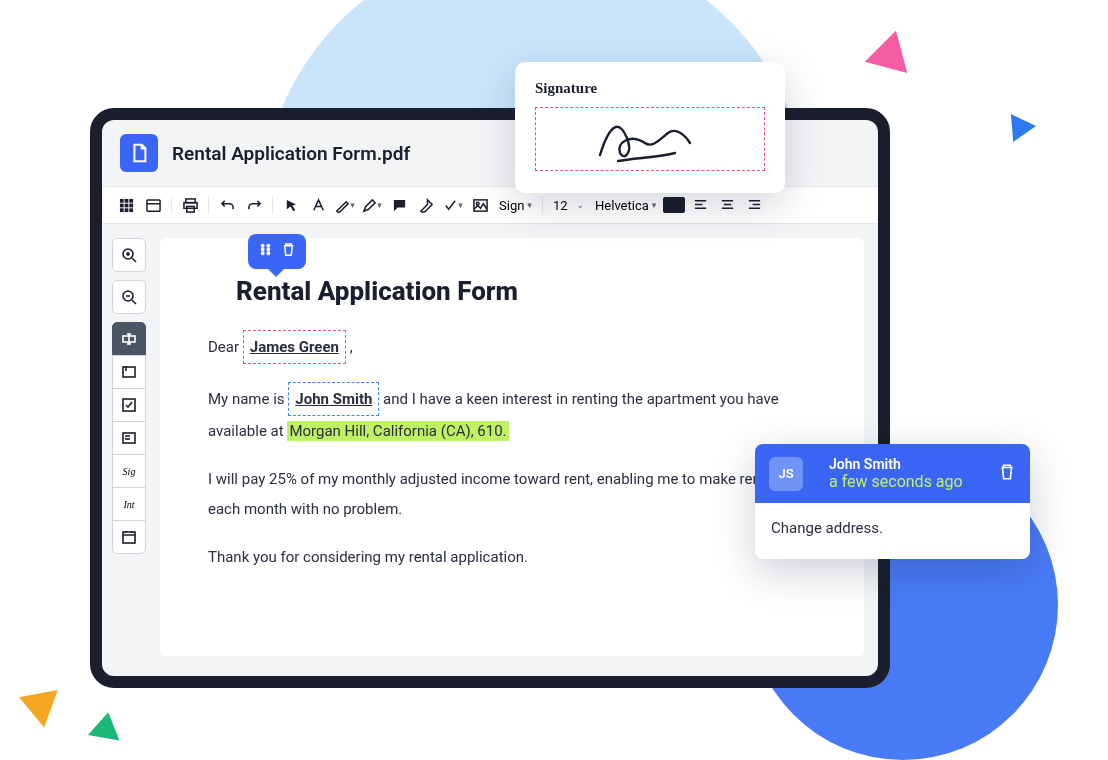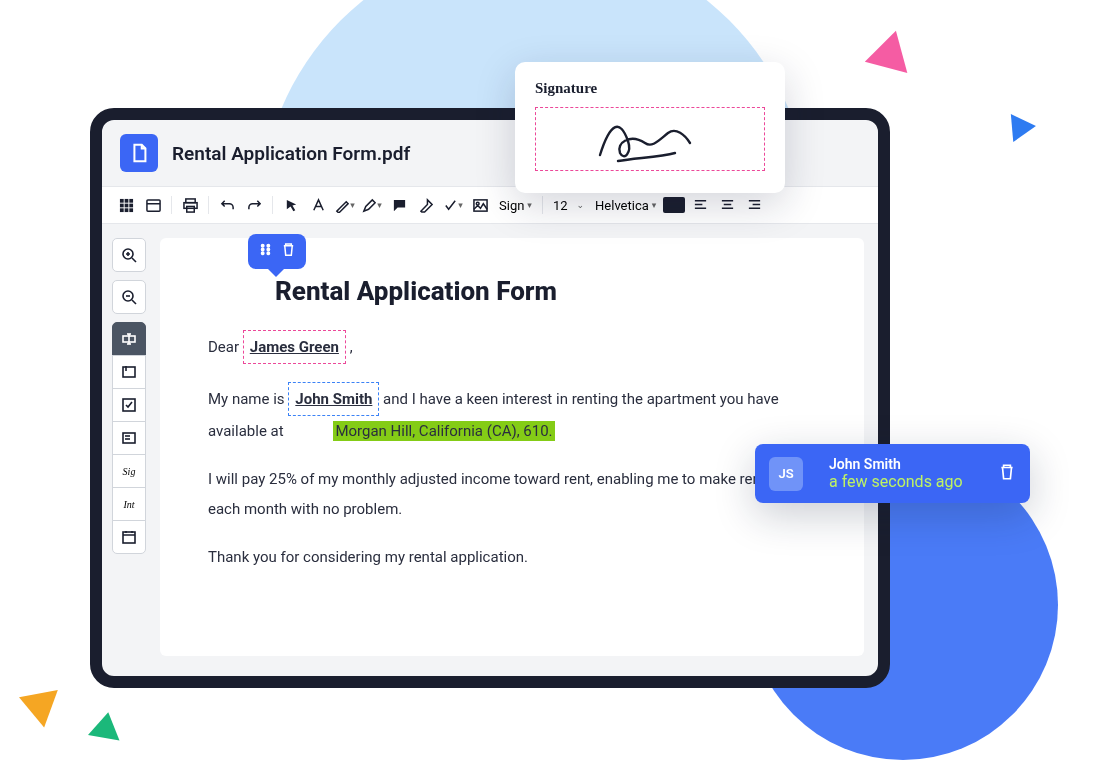--- a/index.html
+++ b/index.html
@@ -33,26 +33,26 @@
 .side-tools { padding: 14px 10px; display: flex; flex-direction: column; gap: 0; }
 .side-btn { width: 34px; height: 34px; display: flex; align-items: center; justify-content: center; cursor: pointer; border: 1px solid #d1d5db; border-radius: 5px; margin-bottom: 8px; background: #fff; }
 .side-btn.group { margin-bottom: -1px; border-radius: 0; }
 .side-btn.group.first { border-radius: 5px 5px 0 0; }
 .side-btn.group.last { border-radius: 0 0 5px 5px; margin-bottom: 8px; }
 .side-btn.active { background: #4b5563; border-color: #4b5563; }
 .side-btn.active svg { stroke: #fff; }
 .side-label { font-size: 10px; font-style: italic; font-family: cursive; }
 
 .page { flex: 1; background: #fff; margin: 14px 14px 14px 4px; border-radius: 6px; padding: 38px 48px; position: relative; overflow: visible; }
-.doc-title { font-size: 26px; font-weight: 800; color: #1a1e2e; margin-bottom: 24px; margin-left: 67px; }
+.doc-title { font-size: 26px; font-weight: 800; color: #1a1e2e; margin-bottom: 24px; margin-left: 28px; }
 .doc-para { font-size: 15px; color: #2a2e3e; line-height: 2.0; margin-bottom: 18px; }
 .field-box { display: inline-block; padding: 1px 6px; border: 1px dashed; font-weight: 700; text-decoration: underline; text-align: center; }
 .field-pink { border-color: #ec4899; }
 .field-blue { border-color: #3b82f6; }
-.hl { background: #84cc16; padding: 1px 2px; margin-left: 46px; }
+.hl { background: #bef264; padding: 1px 2px; }
 
 .action-bubble { position: absolute; top: -42px; left: 40px; background: #3b66f5; border-radius: 8px; padding: 8px 10px; display: flex; gap: 8px; }
 .action-bubble::after { content: ''; position: absolute; bottom: -8px; left: 20px; border-left: 8px solid transparent; border-right: 8px solid transparent; border-top: 8px solid #3b66f5; }
 .action-bubble svg { stroke: #fff; }
 
 
 .sig-popup { position: absolute; top: 62px; left: 515px; width: 270px; background: #fff; border-radius: 10px; padding: 18px 20px 22px; box-shadow: 0 12px 40px rgba(20,30,60,0.18); z-index: 10; }
 .sig-label { font-size: 15px; font-weight: 700; margin-bottom: 10px; color: #1a1e2e; font-family: Liberation Serif, serif; }
 .sig-box { border: 1px dashed #ec4899; padding: 6px; height: 64px; display: flex; align-items: center; justify-content: center; }
 
@@ -323,13 +323,14 @@
     <div>
       <div class="comment-user">John Smith</div>
       <div class="comment-time">a few seconds ago</div>
     </div>
     <div class="comment-del">
       <svg width="18" height="18" viewBox="0 0 16 16" stroke="#fff" fill="none" stroke-width="1.5">
           <path d="M3 4h10M5 4V2h6v2M4 4l1 10h6l1-10"></path>
         </svg>
     </div>
   </div>
+  <div class="comment-body">Change address.</div>
 </div>
 
 </body></html>

